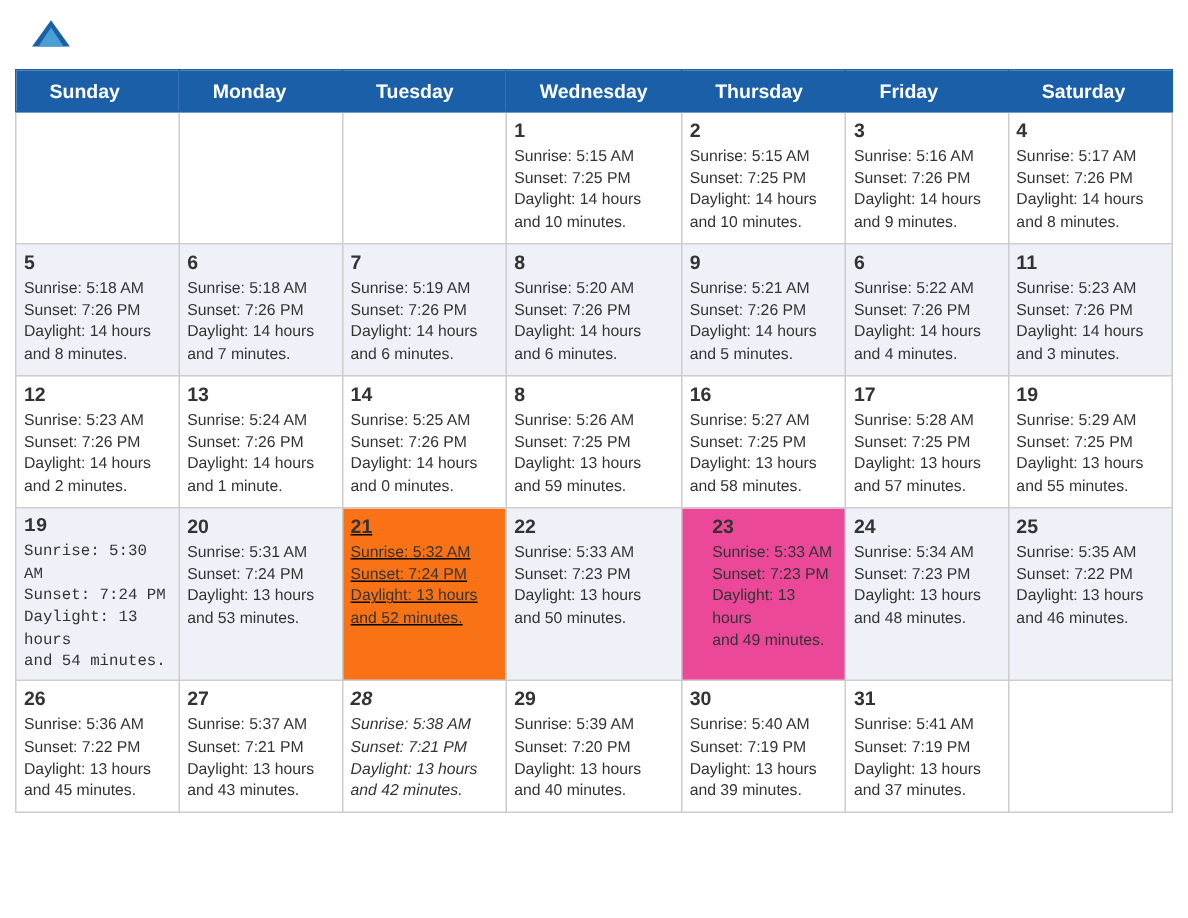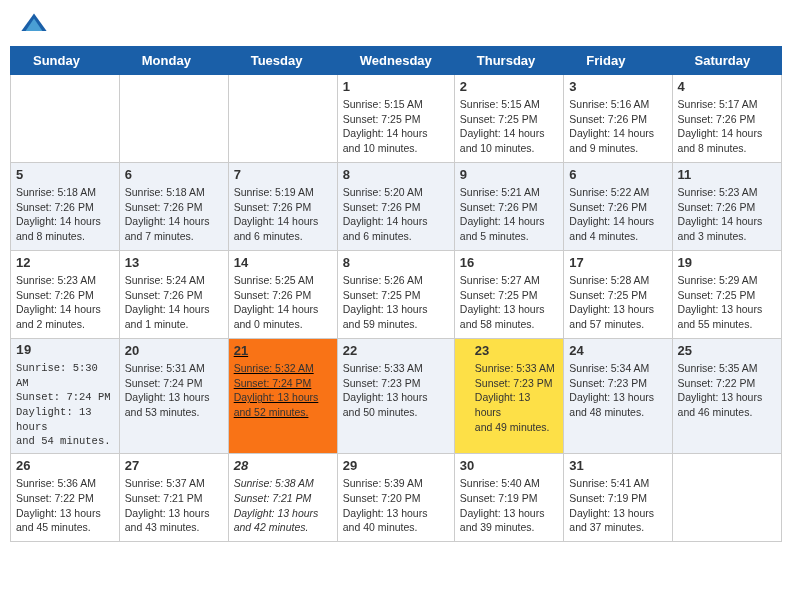--- a/index.html
+++ b/index.html
@@ -215,21 +215,21 @@
           <div class="day-info">Sunrise: 5:31 AM<br>Sunset: 7:24 PM<br>Daylight: 13 hours<br>and 53 minutes.</div>
         </td>
         <td style="background: #f97316; text-decoration: underline;">
           <div class="day-number">21</div>
           <div class="day-info">Sunrise: 5:32 AM<br>Sunset: 7:24 PM<br>Daylight: 13 hours<br>and 52 minutes.</div>
         </td>
         <td style="background: rgb(238, 242, 248);">
           <div class="day-number">22</div>
           <div class="day-info">Sunrise: 5:33 AM<br>Sunset: 7:23 PM<br>Daylight: 13 hours<br>and 50 minutes.</div>
         </td>
-        <td style="background: #fde047; padding-left: 20px;">
+        <td style="background: #ec4899; padding-left: 20px;">
           <div class="day-number">23</div>
           <div class="day-info">Sunrise: 5:33 AM<br>Sunset: 7:23 PM<br>Daylight: 13 hours<br>and 49 minutes.</div>
         </td>
         <td style="background: rgb(238, 242, 248);">
           <div class="day-number">24</div>
           <div class="day-info">Sunrise: 5:34 AM<br>Sunset: 7:23 PM<br>Daylight: 13 hours<br>and 48 minutes.</div>
         </td>
         <td style="background: rgb(238, 242, 248);">
           <div class="day-number">25</div>
           <div class="day-info">Sunrise: 5:35 AM<br>Sunset: 7:22 PM<br>Daylight: 13 hours<br>and 46 minutes.</div>

